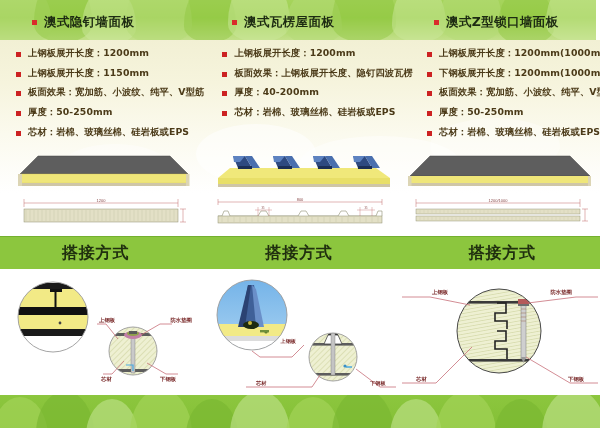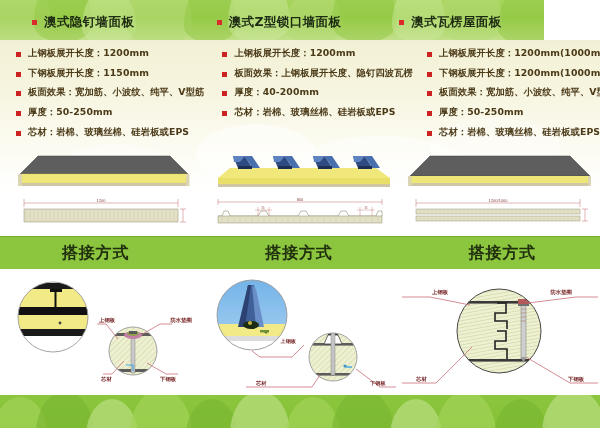--- a/index.html
+++ b/index.html
@@ -6,21 +6,21 @@
   body{
     width:600px;height:428px;overflow:hidden;
     font-family:"DejaVu Sans","Liberation Sans",sans-serif;
     background:#ffffff;
     position:relative;
   }
   .page{position:absolute;inset:0;width:600px;height:428px;overflow:hidden;}
 
   
   .header{
-    position:absolute;left:0;top:0;width:544px;height:40px;
+    position:absolute;left:0;top:0;width:596px;height:40px;
     background:linear-gradient(180deg,#a6d45c 0%,#9ccf4e 45%,#c3e08a 100%);
     overflow:hidden;
   }
   .hdr-leaves{position:absolute;inset:0;}
   .leaf{
     position:absolute;background:#b4db76;opacity:.55;
     border-radius:52% 52% 48% 48% / 72% 72% 28% 28%;
   }
   .leaf.d{background:#8ec63f;opacity:.45;}
   .leaf.l{background:#cbe79b;opacity:.5;}
@@ -113,47 +113,47 @@
       <div class="leaf l" style="left:392px;top:-18px;width:54px;height:60px;"></div>
       <div class="leaf" style="left:440px;top:-24px;width:62px;height:66px;"></div>
       <div class="leaf d" style="left:498px;top:-14px;width:56px;height:58px;"></div>
       <div class="leaf l" style="left:546px;top:-22px;width:64px;height:64px;"></div>
     </div>
     <div class="hdr-titles">
       <div class="hdr-col c1">
         <span class="sq"></span>
         <span class="hdr-title">澳式隐钉墙面板</span>
       </div>
+      <div class="hdr-col c2">
+        <span class="sq"></span>
+        <span class="hdr-title">澳式瓦楞屋面板</span>
+      </div>
       <div class="hdr-col c3">
         <span class="sq"></span>
         <span class="hdr-title">澳式Z型锁口墙面板</span>
-      </div>
-      <div class="hdr-col c2">
-        <span class="sq"></span>
-        <span class="hdr-title">澳式瓦楞屋面板</span>
       </div>
     </div>
   </div>
 
   <div class="specs">
     <div class="bokeh" style="left:196px;top:84px;width:120px;height:60px;"></div>
     <div class="bokeh" style="left:300px;top:96px;width:160px;height:54px;opacity:.45;"></div>
     <div class="bokeh" style="left:60px;top:104px;width:110px;height:48px;opacity:.4;"></div>
     <div class="bokeh" style="left:430px;top:78px;width:130px;height:56px;opacity:.35;"></div>
 
     <div class="spec-cols">
 
       <div class="spec-col s1">
         <div class="spec-line">
             <span class="bul"></span>
             <span class="spec-txt">上钢板展开长度：1200mm</span>
           </div>
         <div class="spec-line">
             <span class="bul"></span>
-            <span class="spec-txt">下钢板展开长度：1150mm</span>
+            <span class="spec-txt">上钢板展开长度：1150mm</span>
           </div>
         <div class="spec-line">
             <span class="bul"></span>
             <span class="spec-txt">板面效果：宽加筋、小波纹、纯平、V型筋</span>
           </div>
         <div class="spec-line">
             <span class="bul"></span>
             <span class="spec-txt">厚度：50-250mm</span>
           </div>
         <div class="spec-line">

